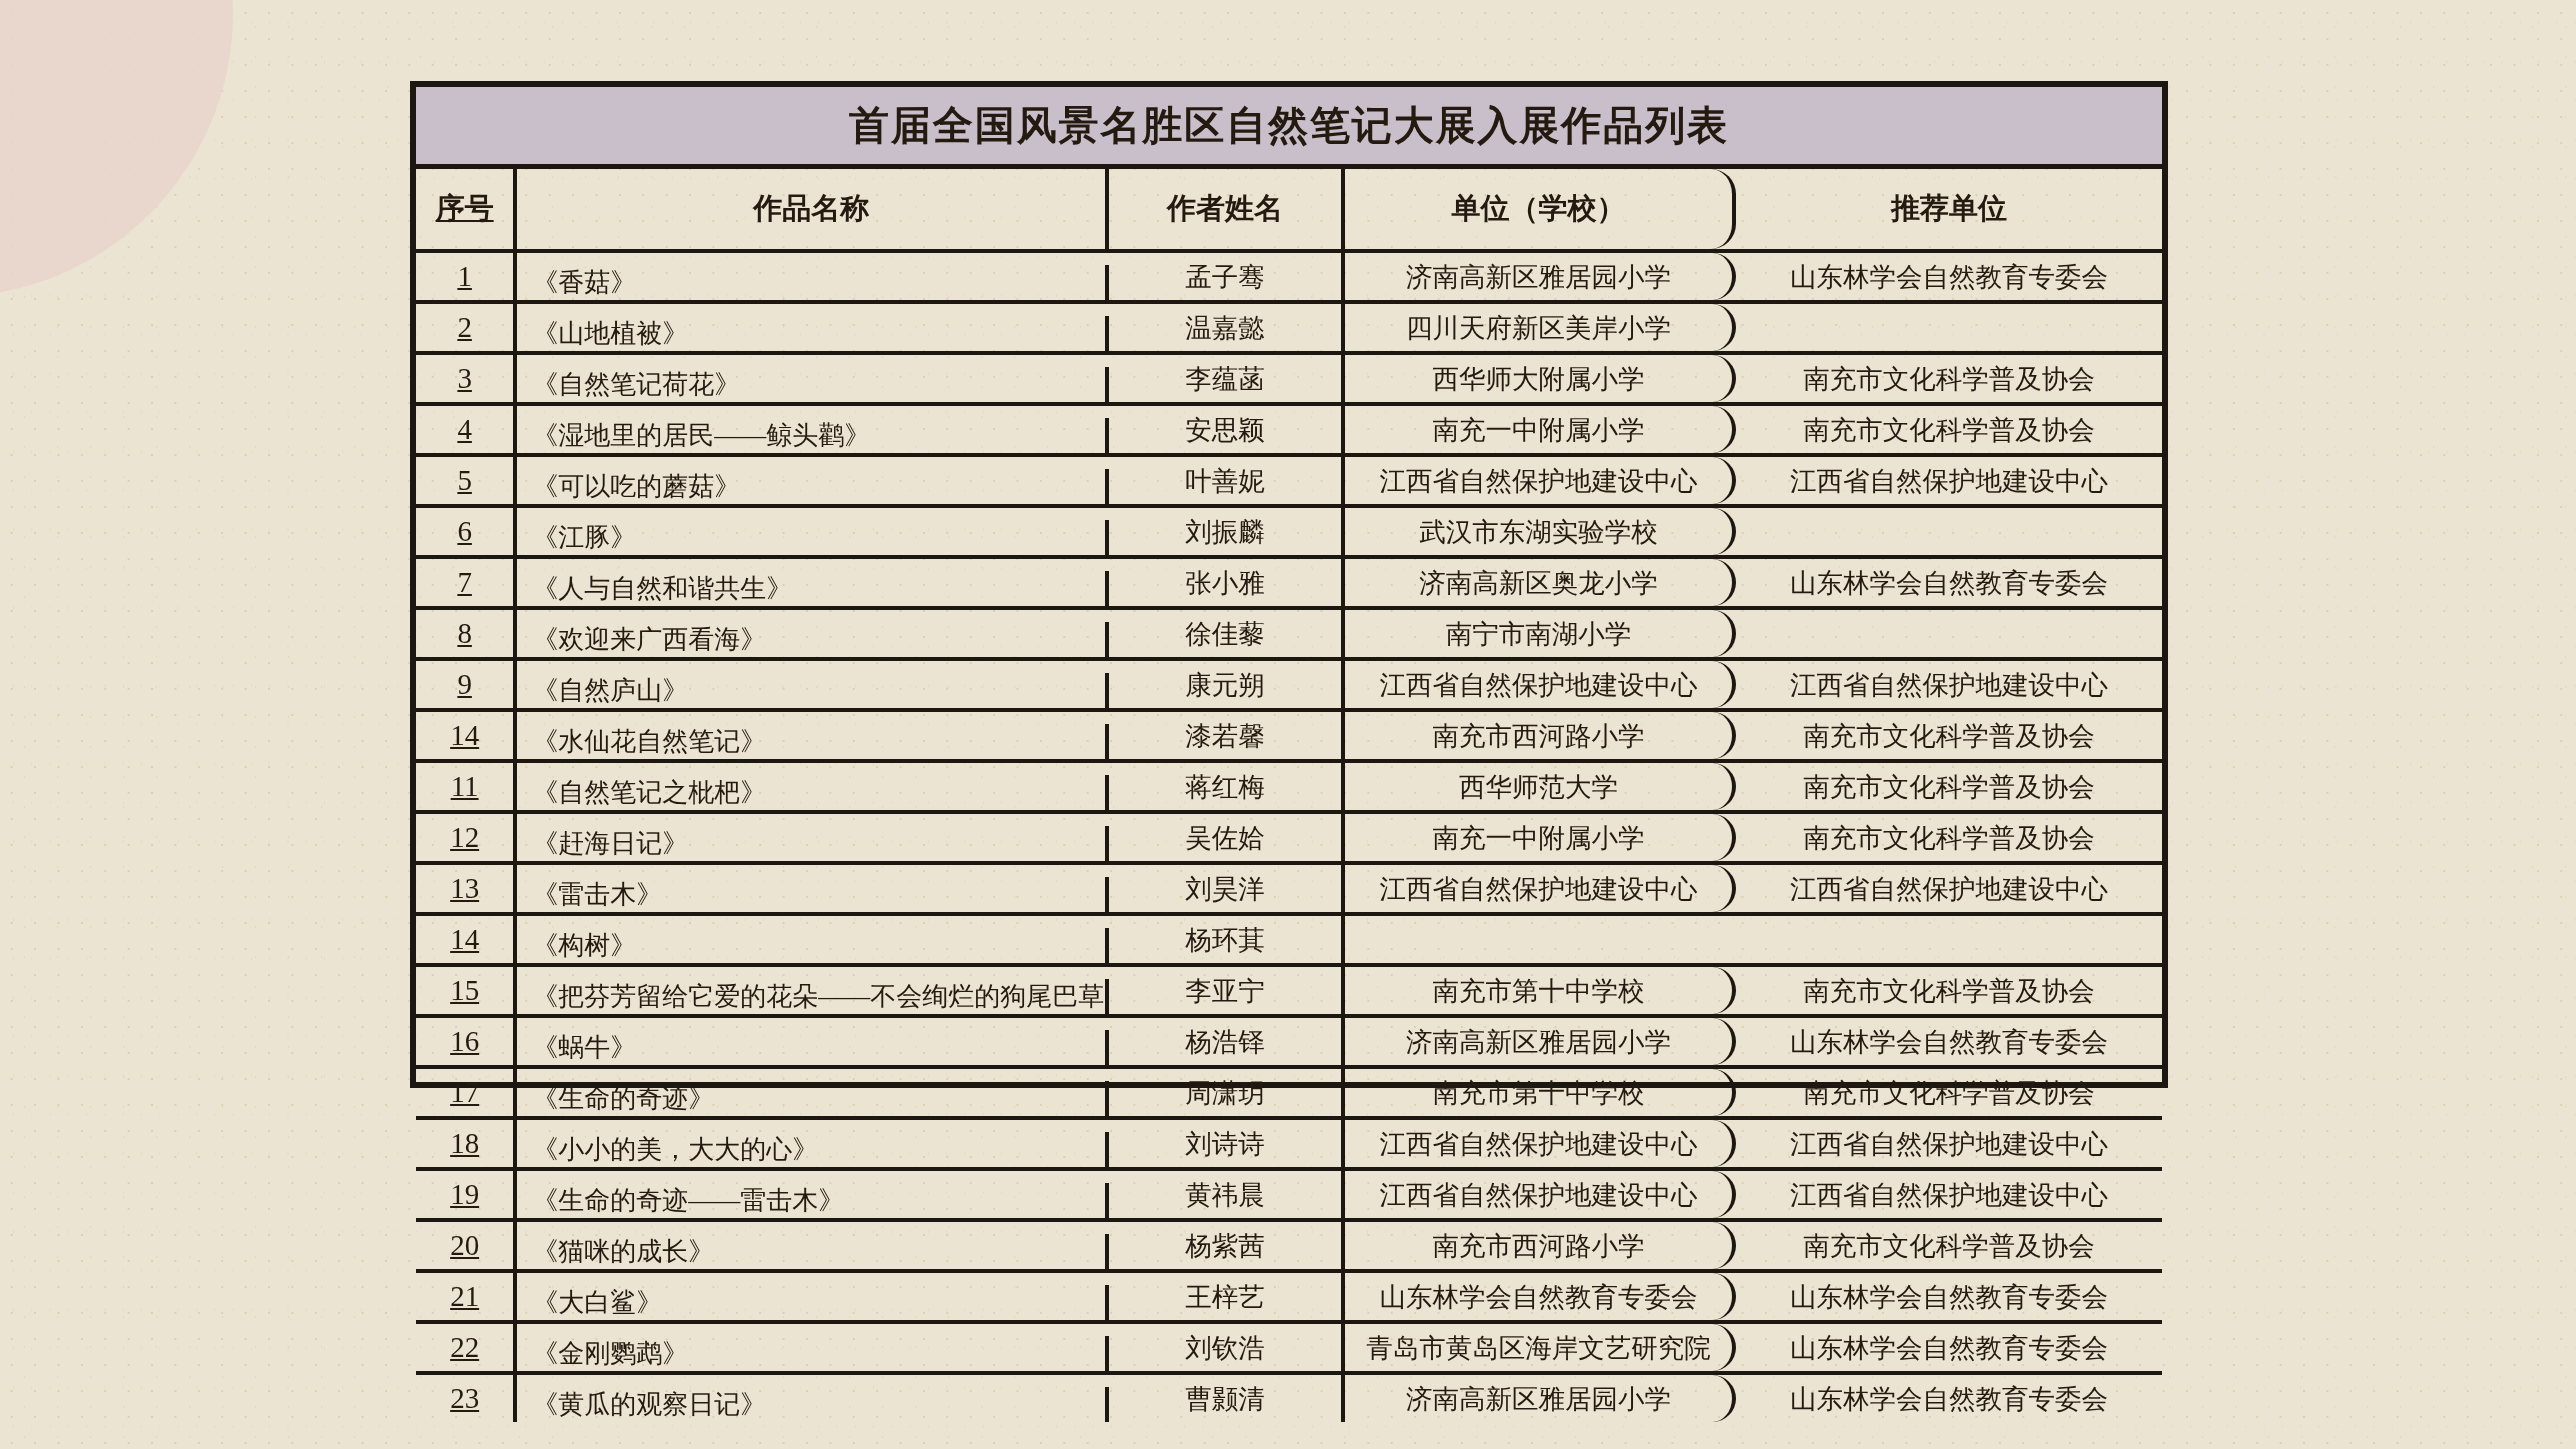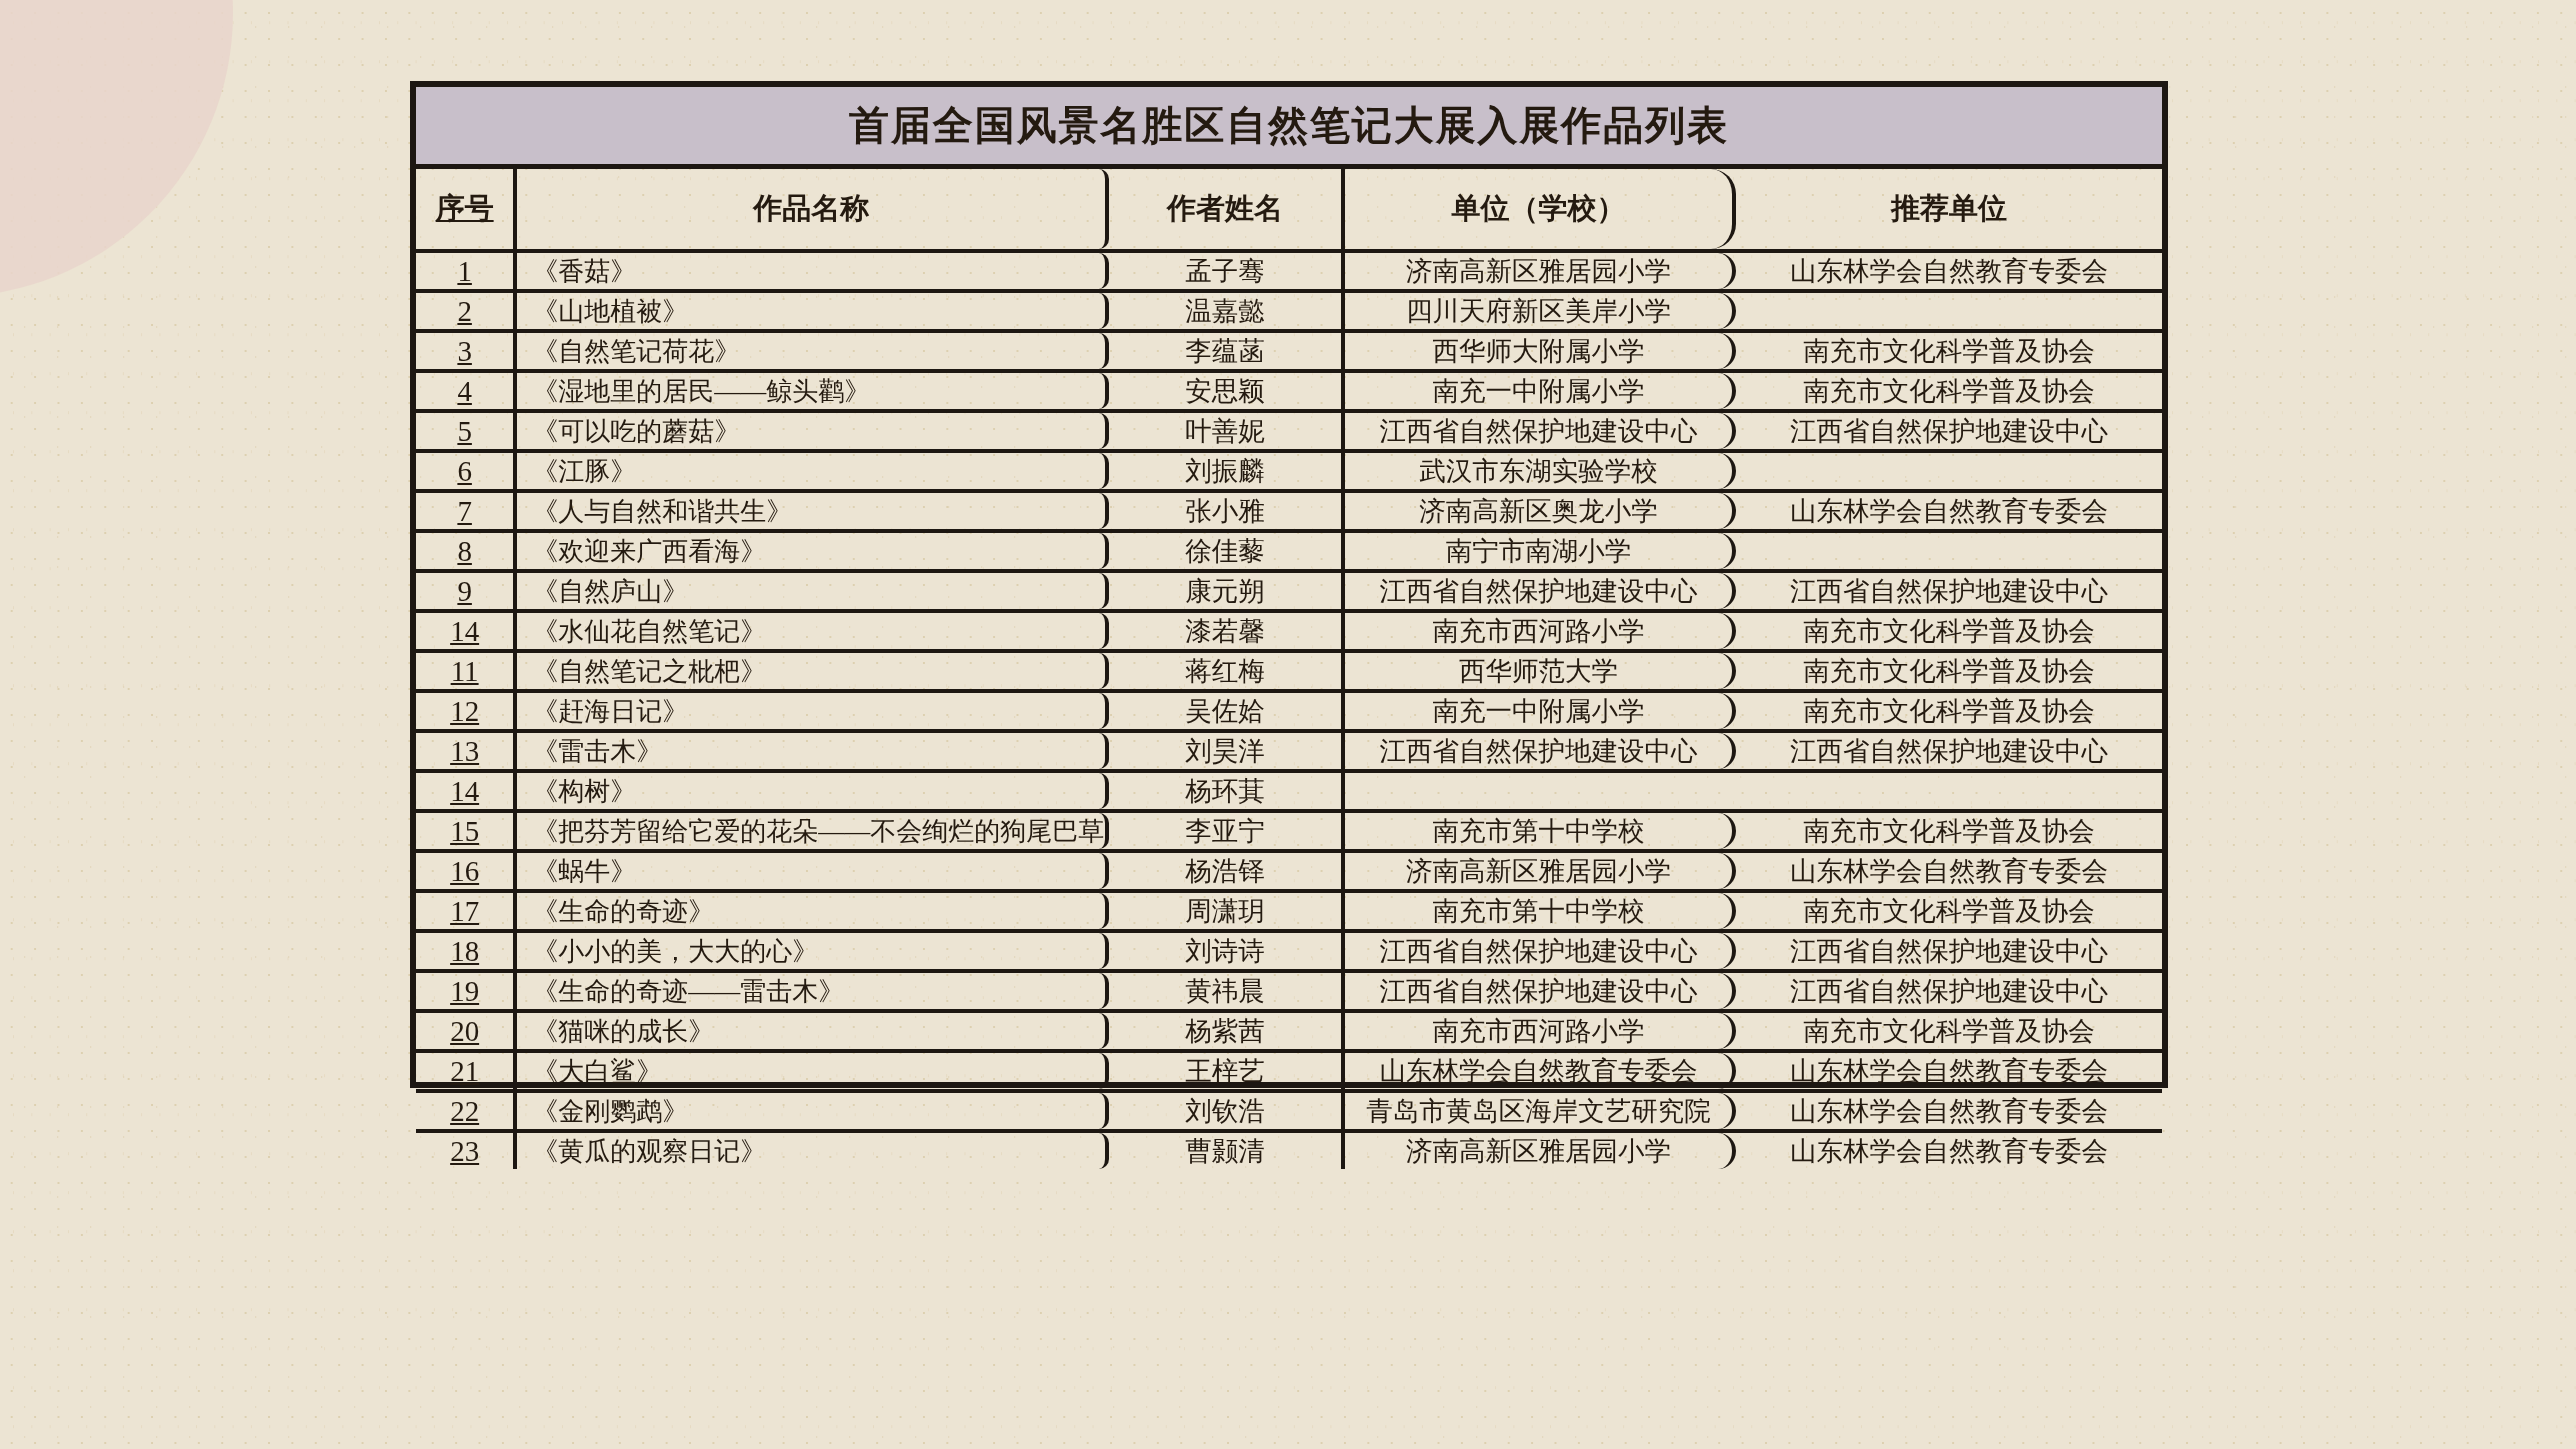--- a/index.html
+++ b/index.html
@@ -65,28 +65,29 @@
     display: flex;
     align-items: center;
     justify-content: center;
     box-sizing: border-box;
     border-right: 4.4px solid #1d1712;
     padding: 0 6.3px;
     overflow: hidden;
     white-space: nowrap;
   }
   .c1 { width: 5.8%; text-decoration: underline; }
-  .c2 { width: 33.9%; border-radius: 10px; }
+  .c2 { width: 33.9%; }
   .c3 { width: 13.5%; }
   .c4 { width: 22.4%; border-radius: 25px; }
   .c5 { flex: 1; border-right: none; }
   .data-row .c2 {
     justify-content: flex-start;
     padding-left: 15px;
     font-size: 26px;
+    margin-top: 12px;
   }
   .data-row .c1 { font-size: 29px; }
 </style>
 </head>
 <body>
 
 <div class="decor-circle"></div>
 
 <div class="table-wrap">
   <div class="title-row">首届全国风景名胜区自然笔记大展入展作品列表</div>

